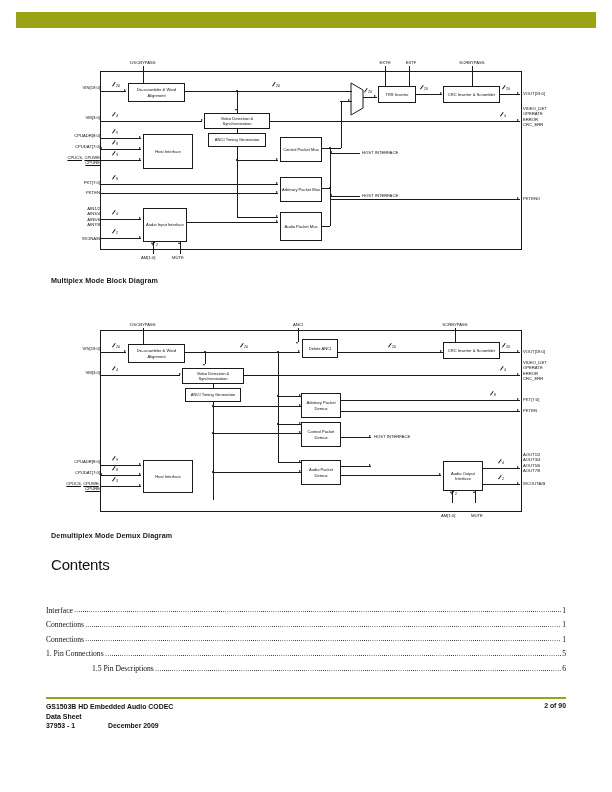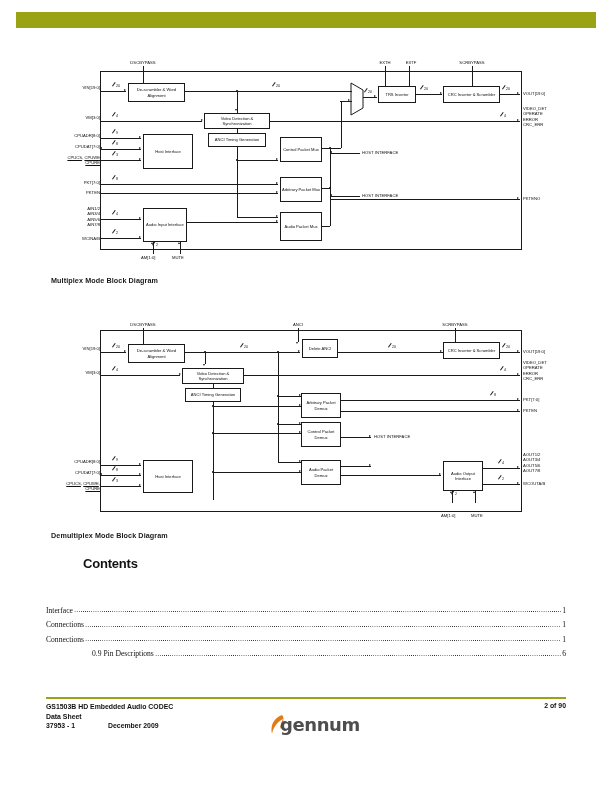--- a/index.html
+++ b/index.html
@@ -50,22 +50,22 @@
   .underline{text-decoration:underline;}
 
   
   .caption{
     position:absolute;font-size:7.2px;font-weight:bold;color:#1a1a1a;
     letter-spacing:.1px;
   }
 
   
   .contents-title{
-    position:absolute;left:51px;top:556px;font-size:13px;font-weight:bold;
-    color:#111;letter-spacing:-0.2px;margin-left:32px;
+    position:absolute;left:51px;top:556px;font-size:15px;font-weight:normal;
+    color:#111;letter-spacing:-0.2px;
   }
   .toc{position:absolute;left:46px;top:600px;width:520px;}
   .toc-row{
     display:flex;align-items:flex-end;font-family:"Liberation Serif",serif;
     font-size:7.6px;color:#111;height:14.6px;
   }
   .toc-row .t{white-space:nowrap;}
   .toc-row .leader{
     flex:1 1 auto;margin:0 1px 1.4px 1px;height:5px;overflow:hidden;
     border-bottom:0;background-image:radial-gradient(circle at 1px 3.6px,#222 .35px,transparent .4px);
@@ -439,61 +439,60 @@
     <div class="lbl" style="left:441px;top:513px;">AM[1:0]</div>
     <div class="lbl" style="left:471px;top:513px;">MUTE</div>
 
     <div class="lbl" style="left:523px;top:349px;">VOUT[19:0]</div>
     <div class="lbl" style="left:523px;top:360px;">VIDEO_DET<br>OPERATE<br>ERROR<br>CRC_ERR</div>
     <div class="lbl" style="left:523px;top:397px;">PKT[7:0]</div>
     <div class="lbl" style="left:523px;top:408px;">PKTEN</div>
     <div class="lbl" style="left:523px;top:452px;">AOUT1/2<br>AOUT3/4<br>AOUT5/6<br>AOUT7/8</div>
     <div class="lbl" style="left:523px;top:481px;">WCOUTA/B</div>
 
-    <div class="caption" style="left:51px;top:531px;">Demultiplex Mode Block Diagram</div>
+    <div class="caption" style="left:51px;top:531px;">Demultiplex Mode Demux Diagram</div>
   </div>
 
   <div class="contents-title">Contents</div>
 
   <div class="toc">
     <div class="toc-row">
       <span class="t">Interface</span>
       <span class="leader"></span>
       <span class="pg">1</span>
     </div>
     <div class="toc-row">
       <span class="t">Connections</span>
       <span class="leader"></span>
       <span class="pg">1</span>
     </div>
     <div class="toc-row">
       <span class="t">Connections</span>
       <span class="leader"></span>
       <span class="pg">1</span>
     </div>
+    <div class="toc-row">
+      <span class="t">1. Pin Connections</span>
+      <span class="leader"></span>
+      <span class="pg">5</span>
+    </div>
     <div class="toc-row indent">
-      <span class="t">0.9 Pin Descriptions</span>
+      <span class="t">1.5 Pin Descriptions</span>
       <span class="leader"></span>
       <span class="pg">6</span>
     </div>
   </div>
 
   <div class="footrule"></div>
 
   <div class="foot-left">
     <div>GS1503B HD Embedded Audio CODEC</div>
     <div>Data Sheet</div>
     <div class="row3">
       <span class="a">37953 - 1</span>
       <span>December 2009</span>
     </div>
   </div>
 
   <div class="foot-right">2 of 90</div>
 
-  <div class="logo">
-    <svg width="86" height="28" viewBox="0 0 86 28" style="position:absolute;left:0;top:0;">
-      <path d="M14 3 C6 6, 2 13, 4 22 C5 16, 9 10, 15 7 C13 11, 12 14, 12 17 C15 12, 17 6, 14 3 Z" fill="#e07b18"></path>
-    </svg>
-    <div class="logo-word">gennum</div>
-  </div>
 
 </div>
 
 </body></html>

